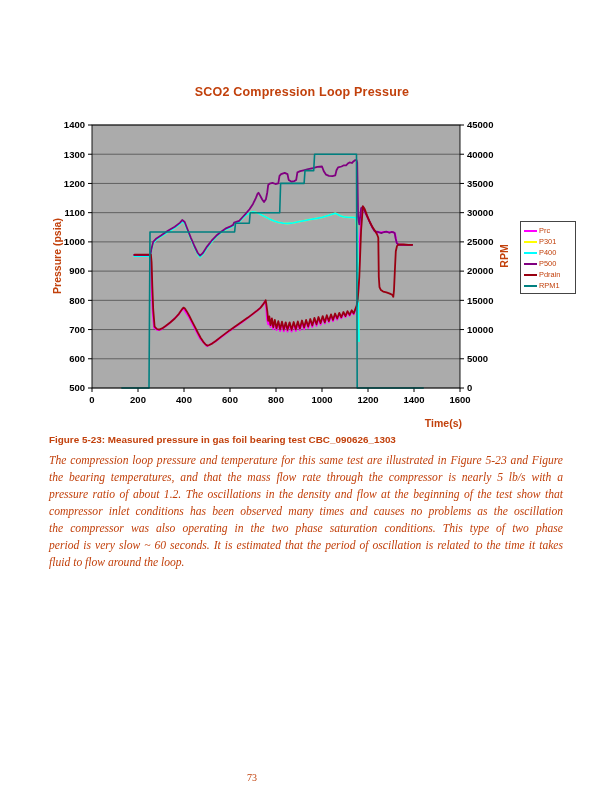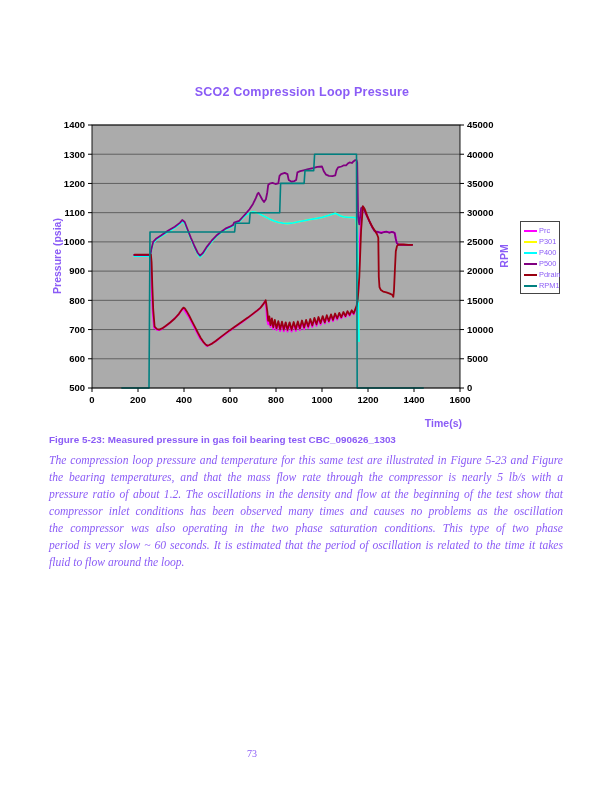--- a/index.html
+++ b/index.html
@@ -1,38 +1,38 @@
 <!DOCTYPE html>
 <html><head>
 <meta charset="utf-8">
 <style>
   html,body{margin:0;padding:0;background:#ffffff;}
   .page{position:relative;width:612px;height:792px;background:#ffffff;overflow:hidden;
-        font-family:"Liberation Sans",sans-serif;color:#8b5cf6;}
+        font-family:"Liberation Sans",sans-serif;color:#c2410c;}
   .chart-title{position:absolute;left:92px;top:85px;width:420px;text-align:center;
         font-size:12.5px;font-weight:bold;letter-spacing:.2px;}
   #chart-svg{position:absolute;left:45px;top:110px;}
   .axis-title-left{position:absolute;left:57px;top:256px;transform:translate(-50%,-50%) rotate(-90deg);
         white-space:nowrap;font-size:10.5px;font-weight:bold;}
   .axis-title-right{position:absolute;left:504px;top:256px;transform:translate(-50%,-50%) rotate(-90deg);
         white-space:nowrap;font-size:10.5px;font-weight:bold;}
   .x-axis-title{position:absolute;left:92px;top:417px;width:370px;text-align:right;
         font-size:10.5px;font-weight:bold;}
-  .legend{position:absolute;left:520px;top:221px;width:40px;box-sizing:border-box;
+  .legend{position:absolute;left:520px;top:221px;width:56px;box-sizing:border-box;
         border:1px solid #444;background:#fff;padding:3px 12px 2px 3px;}
   .legend-row{display:flex;align-items:center;height:11px;}
   .legend-swatch{display:inline-block;width:13px;height:2px;margin-right:2px;flex:none;}
   .legend-label{font-size:7.4px;line-height:11px;white-space:nowrap;}
   .fig-caption{position:absolute;left:49px;top:434px;width:520px;
         font-family:Liberation Sans, sans-serif;font-size:9.9px;font-weight:bold;}
   .body-text{position:absolute;left:49px;top:452px;width:514px;
         font-family:"Liberation Serif",serif;font-size:11.6px;line-height:17px;}
   .body-line{text-align:justify;text-align-last:justify;white-space:normal;font-style:italic;}
   .body-line.last{text-align-last:left;}
-  .page-number{position:absolute;left:0;top:748px;width:504px;text-align:center;
+  .page-number{position:absolute;left:0;top:772px;width:504px;text-align:center;
         font-family:"Liberation Serif",serif;font-size:10px;}
 </style>
 </head>
 <body>
 
 <div class="page">
 
   <div class="chart-title">SCO2 Compression Loop Pressure</div>
 
   <svg id="chart-svg" width="535" height="330">

